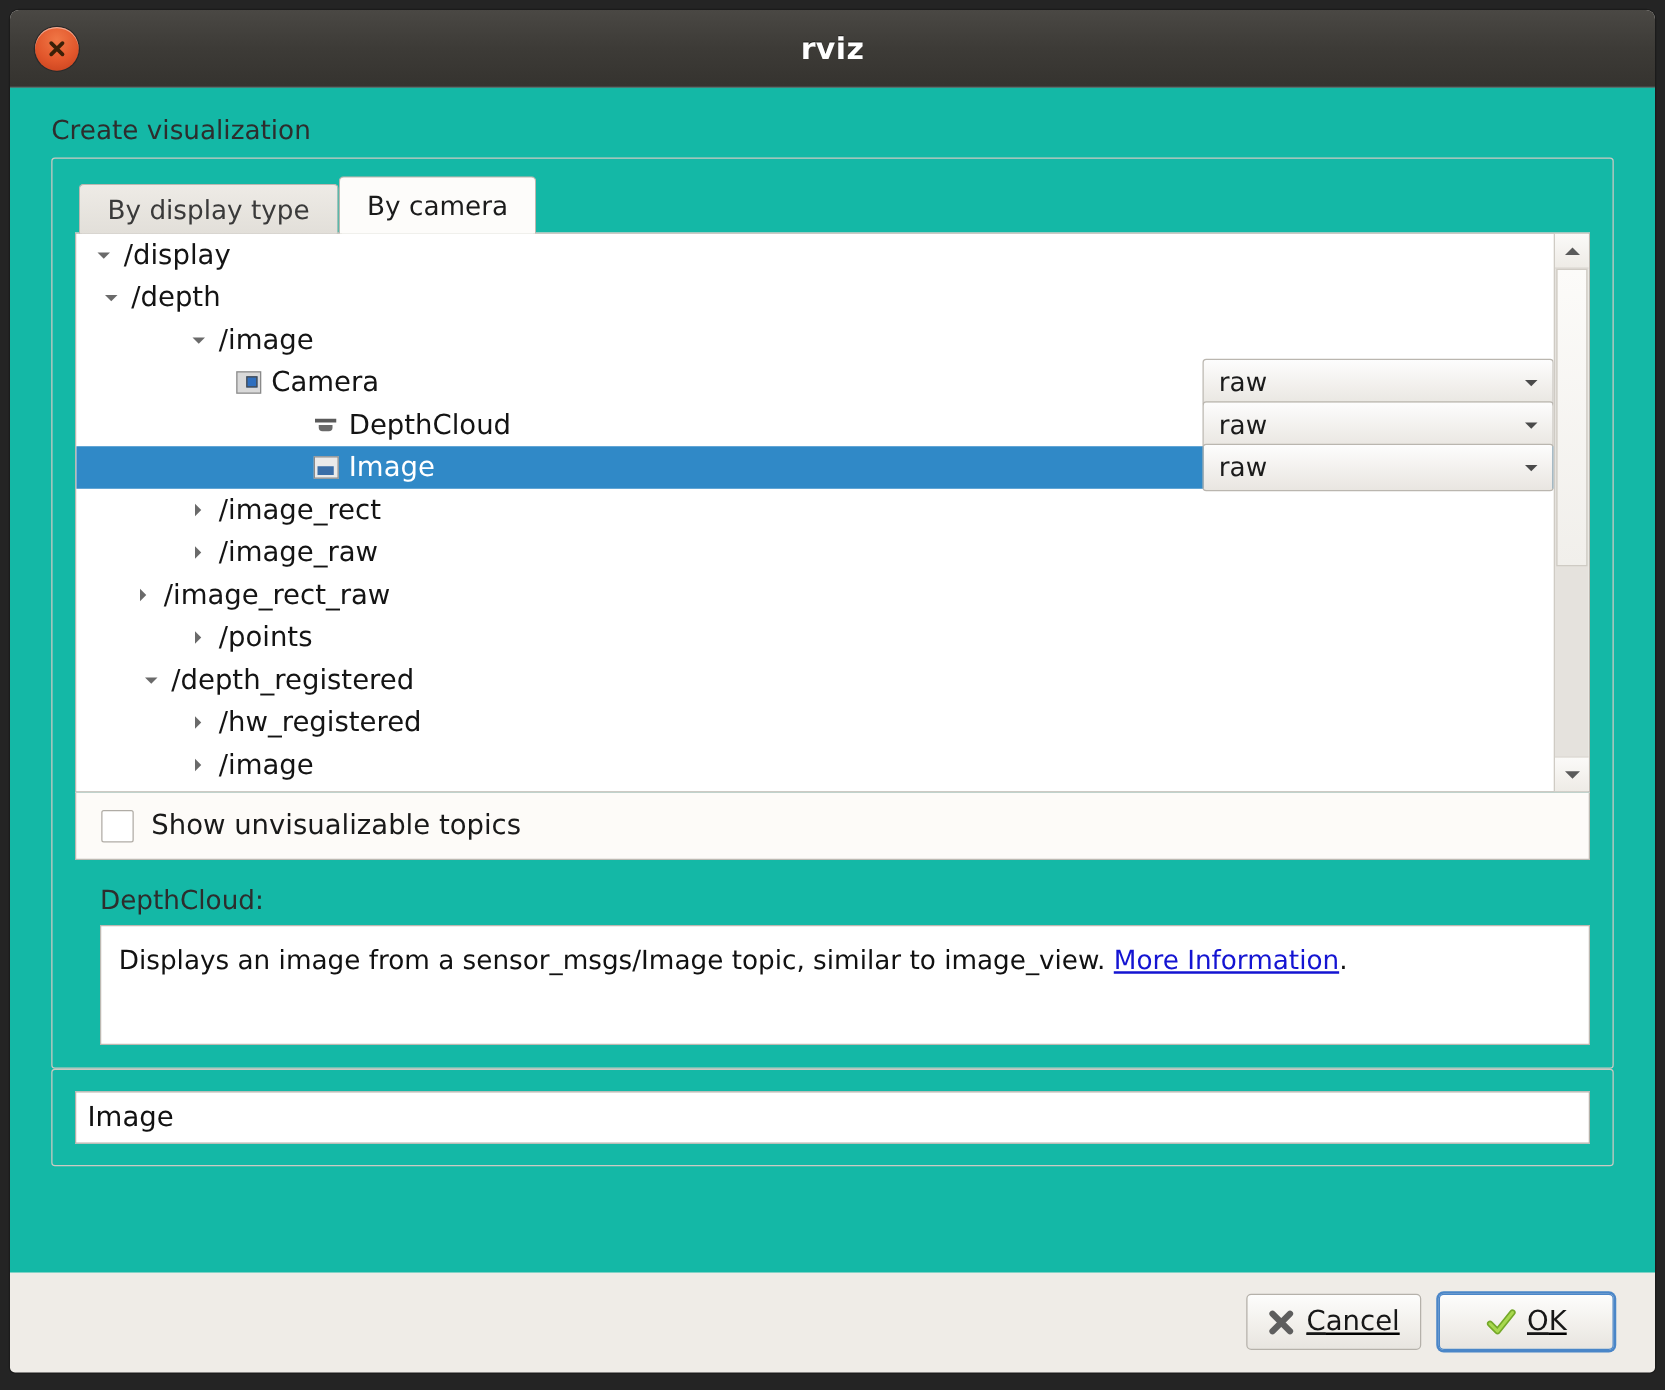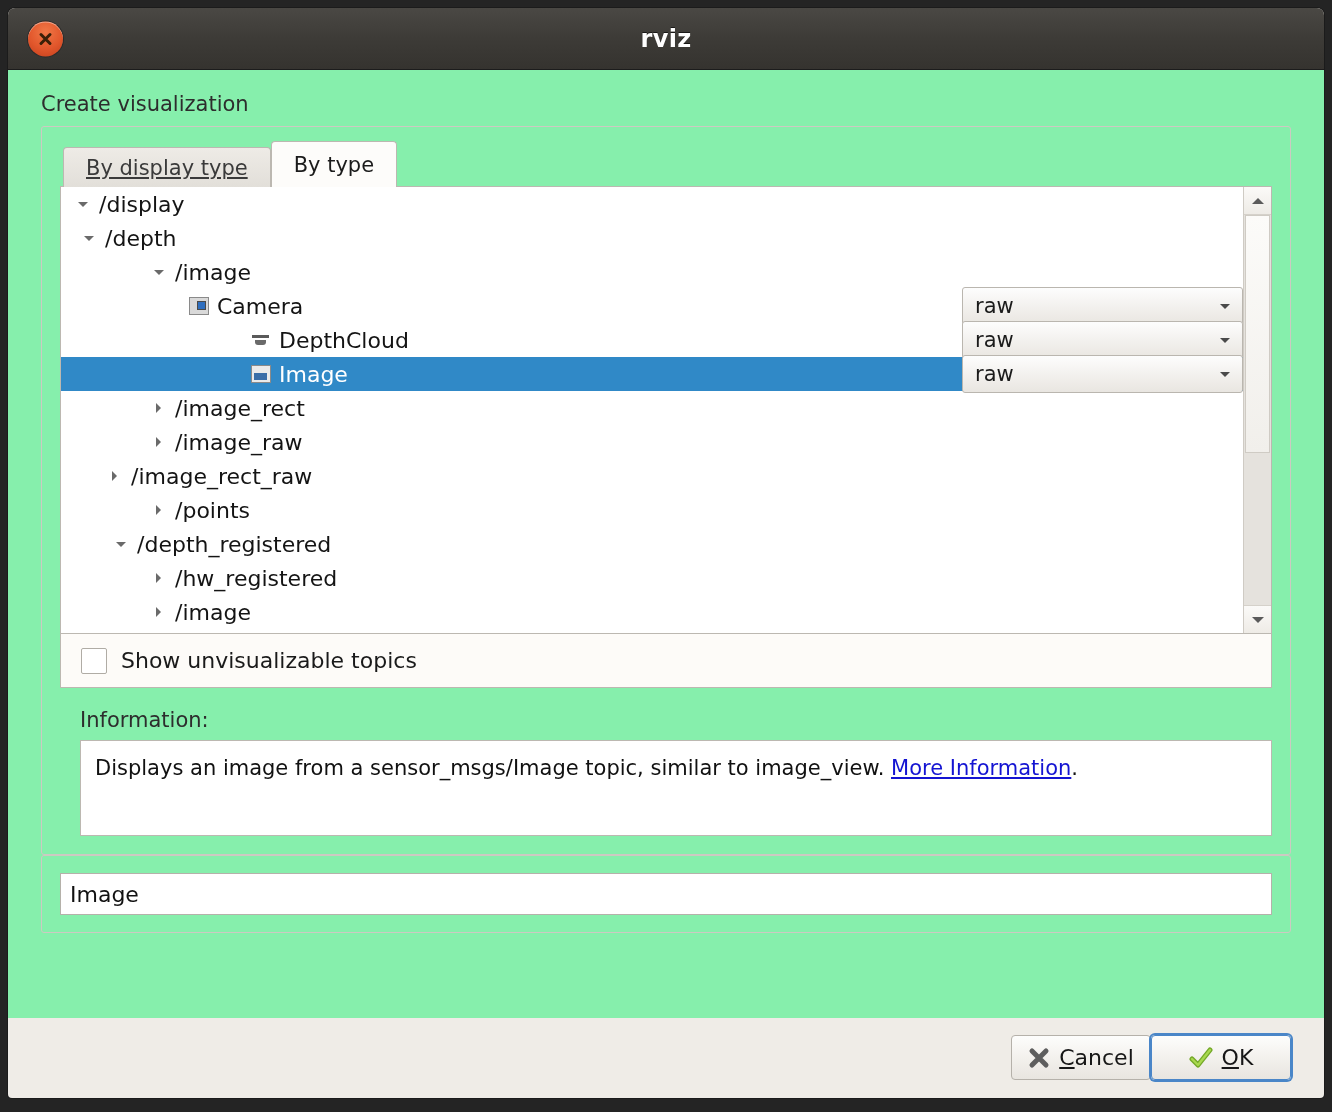--- a/index.html
+++ b/index.html
@@ -59,21 +59,21 @@
     display: flex;
     align-items: center;
     justify-content: center;
     cursor: pointer;
   }
   #close-btn svg { display: block; }
 
   
   #body {
     flex: 1 1 auto;
-    background: #86efac;
+    background: #14b8a6;
     padding: 22px 33px 0 33px;
     box-sizing: border-box;
     display: flex;
     flex-direction: column;
   }
 
   .group-title {
     font-size: 21px;
     color: #2d2d2d;
     margin-bottom: 10px;
@@ -105,21 +105,20 @@
     border: 1px solid #bcb8b1;
     border-bottom: none;
     border-radius: 4px 4px 0 0;
     cursor: pointer;
     box-sizing: border-box;
   }
   .tab.inactive {
     height: 40px;
     background: linear-gradient(to bottom, #eeebe6, #e2dfd9);
     color: #3a3a3a;
-    text-decoration: underline;
   }
   .tab.active {
     height: 46px;
     background: #fdfcfa;
     color: #1b1b1b;
     position: relative;
     z-index: 3;
   }
 
   
@@ -365,22 +364,24 @@
     color: #111111;
     padding: 0 9px;
     outline: none;
   }
 
   
   #buttonbar {
     display: flex;
     justify-content: flex-end;
     align-items: center;
+    gap: 14px;
     padding: 17px 33px 18px 33px;
     box-sizing: border-box;
+    text-decoration: underline;
   }
   .btn {
     height: 45px;
     min-width: 140px;
     border: 1px solid #b5b1aa;
     border-radius: 4px;
     background: linear-gradient(to bottom, #fdfdfc 0%, #f3f1ed 50%, #e8e5e0 100%);
     display: flex;
     align-items: center;
     justify-content: center;
@@ -416,21 +417,21 @@
 
     <div class="group-title">Create visualization</div>
 
     <div class="groupbox">
 
       <div id="tabbar">
           <div class="tab inactive">
             <span>By display type</span>
           </div>
           <div class="tab active">
-            <span>By type</span>
+            <span>By camera</span>
           </div>
         </div>
 
       <div id="tree-wrap">
         <div id="tree">
             <div class="trow" style="padding-left: 14px;">
               <span class="arrow down"></span>
               <span class="tlabel">/display</span>
             </div>
             <div class="trow" style="padding-left: 20px;">
@@ -504,21 +505,21 @@
           </div>
           <div class="sb-btn bottom sb-down"></div>
         </div>
       </div>
 
       <div id="cbrow">
         <div class="checkbox"></div>
         <div class="cblabel">Show unvisualizable topics</div>
       </div>
 
-      <div class="sec-label">Information:</div>
+      <div class="sec-label">DepthCloud:</div>
       <div id="desc-box">
         <span>Displays an image from a sensor_msgs/Image topic, similar to image_view. </span><a href="#">More Information</a><span>.</span>
       </div>
     </div>
 
     <div id="dn-group">
       <input id="dn-input" type="text" value="Image" style="">
     </div>
   </div>
 

